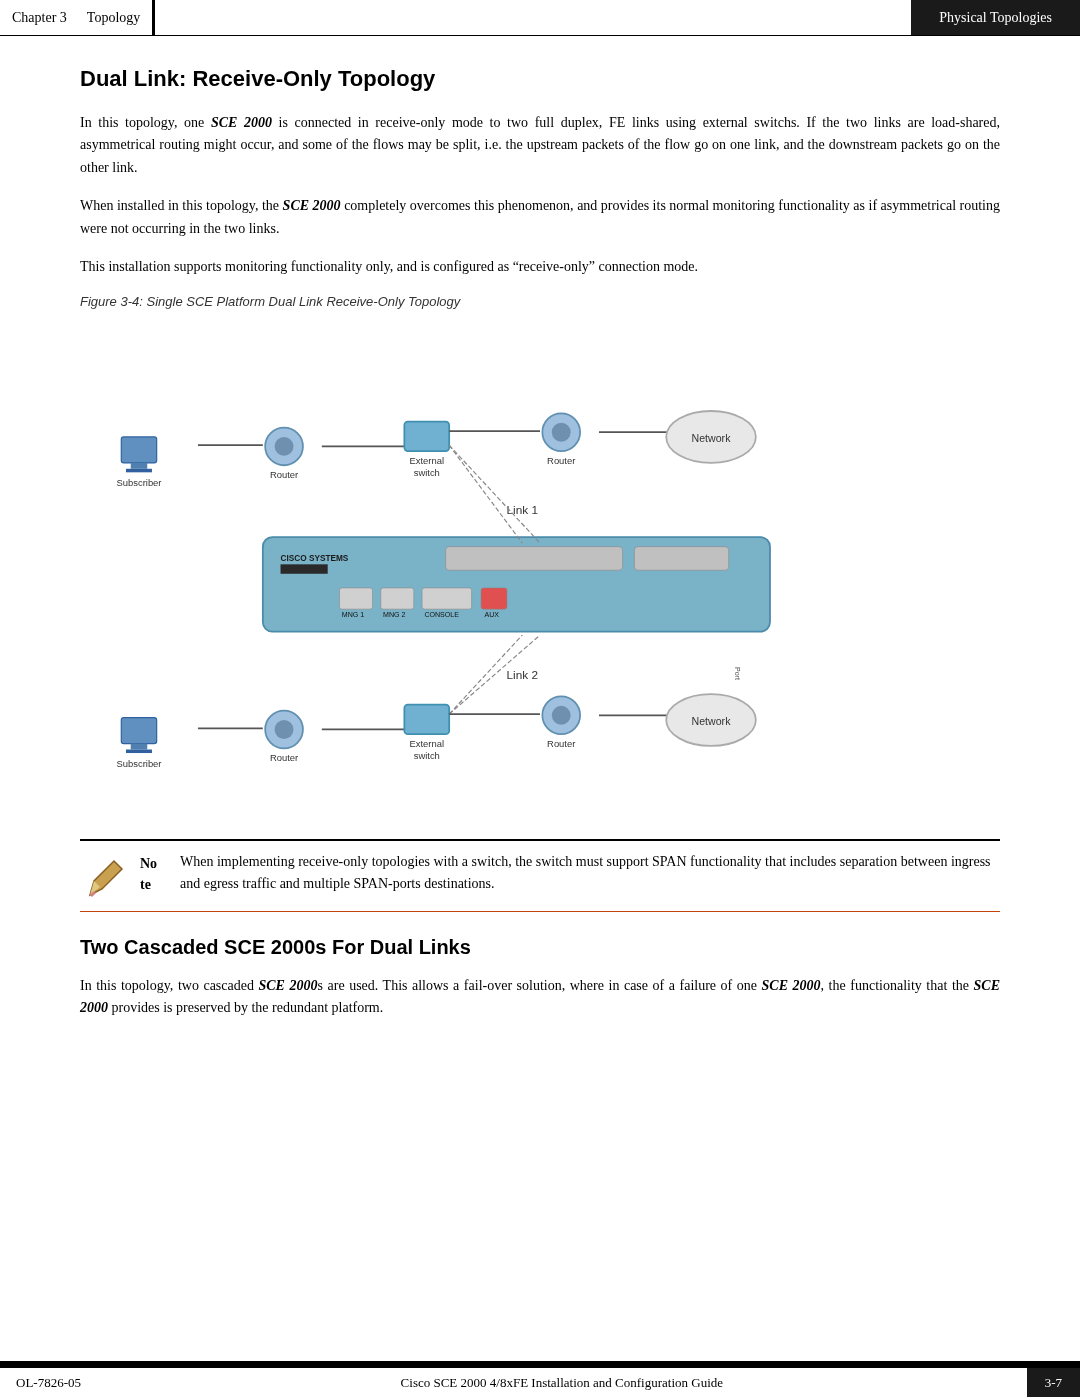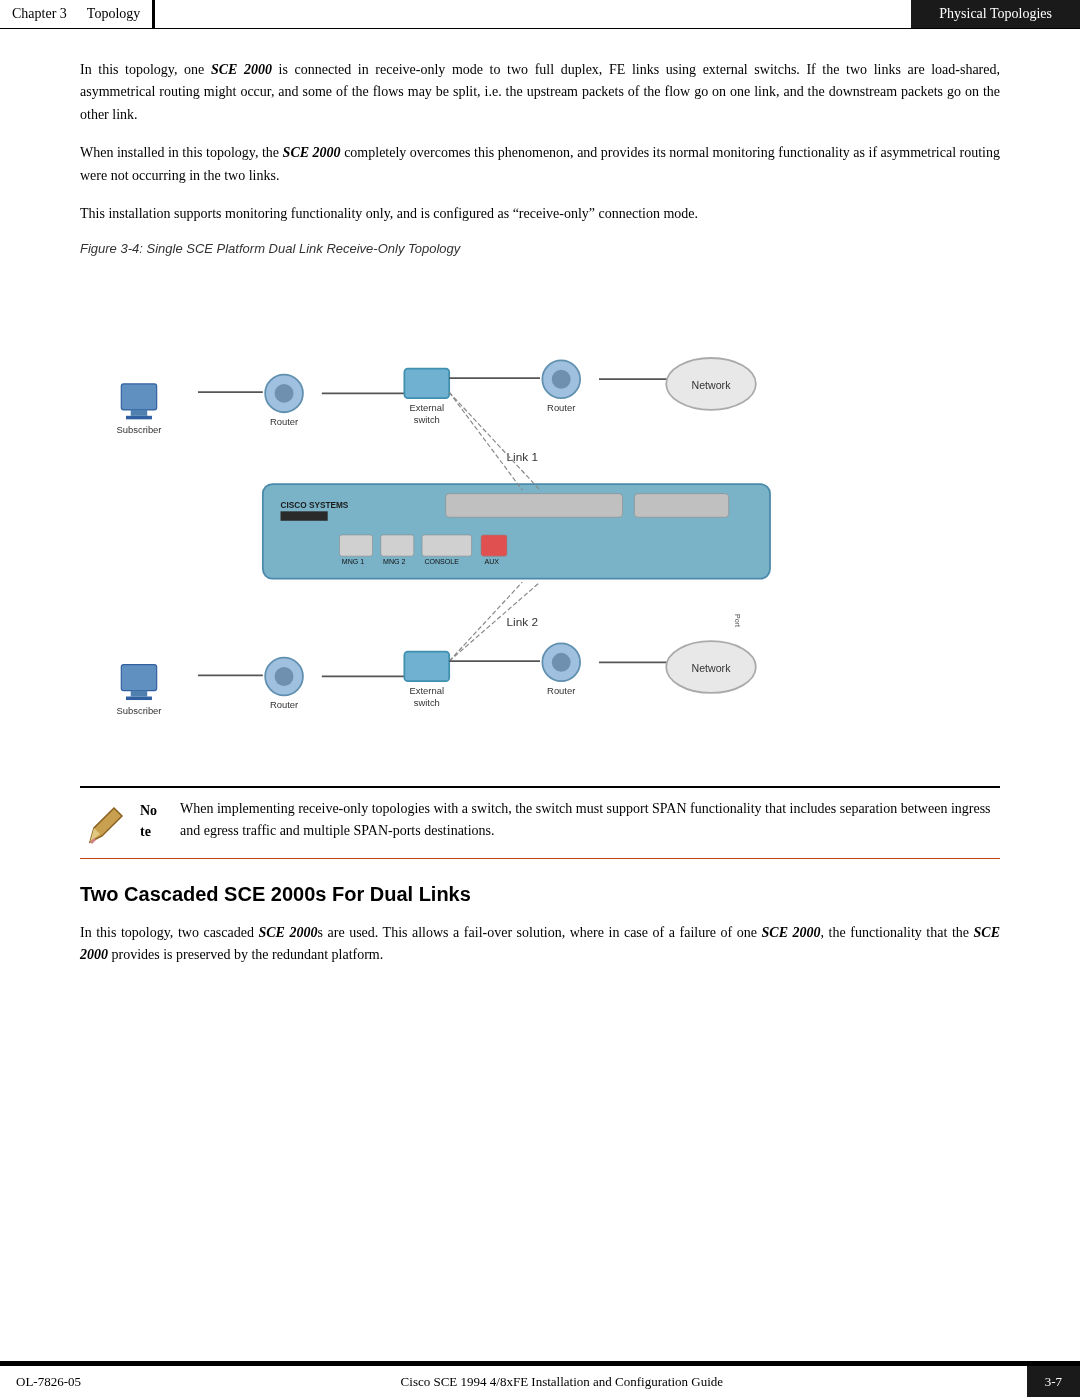--- a/index.html
+++ b/index.html
@@ -12,21 +12,21 @@
       color: #000;
       position: relative;
     }
 
     
     .page-header {
       display: flex;
       align-items: stretch;
       border-bottom: 1px solid #000;
       margin-bottom: 0;
-      height: 29px;
+      height: 36px;
     }
     .header-chapter {
       display: flex;
       align-items: center;
       padding: 0 12px;
       border-right: 3px solid #000;
       font-size: 14px;
       height: 100%;
     }
     .header-chapter-label {
@@ -135,21 +135,21 @@
 
     
     .page-footer {
       position: absolute;
       bottom: 0;
       left: 0;
       right: 0;
       height: 36px;
       display: flex;
       align-items: center;
-      border-top: 5px solid #000000;
+      border-top: 7px solid #000000;
     }
     .footer-left {
       padding: 0 16px;
       font-size: 13px;
     }
     .footer-center {
       flex: 1;
       text-align: center;
       font-size: 13px;
     }
@@ -177,20 +177,21 @@
     <span class="header-chapter-label">Chapter 3</span>
     <span>Topology</span>
   </div>
   <div class="header-right">
     <div class="header-section-label">Physical Topologies</div>
   </div>
 </div>
 
 <div class="content">
 
+  <h1 class="page-title">Dual Link: Receive-Only Topology</h1>
 
   <p class="body-text">
     In this topology, one <strong><em>SCE 2000</em></strong> is connected in receive-only mode to two full duplex, FE links
     using external switchs. If the two links are load-shared, asymmetrical routing might occur, and
     some of the flows may be split, i.e. the upstream packets of the flow go on one link, and the
     downstream packets go on the other link.
   </p>
 
   <p class="body-text">
     When installed in this topology, the <strong><em>SCE 2000</em></strong> completely overcomes this phenomenon, and
@@ -342,15 +343,15 @@
   <p class="body-text">
     In this topology, two cascaded <strong><em>SCE 2000</em></strong>s are used. This allows a fail-over solution, where in case
     of a failure of one <strong><em>SCE 2000</em></strong>, the functionality that the <strong><em>SCE 2000</em></strong> provides is preserved by the
     redundant platform.
   </p>
 
 </div>
 
 <div class="page-footer">
   <div class="footer-left">OL-7826-05</div>
-  <div class="footer-center">Cisco SCE 1994 4/8xFE Installation and Configuration Guide</div>
+  <div class="footer-center">Cisco SCE 2000 4/8xFE Installation and Configuration Guide</div>
   <div class="footer-right">3-7</div>
 </div>
 
 </body></html>

